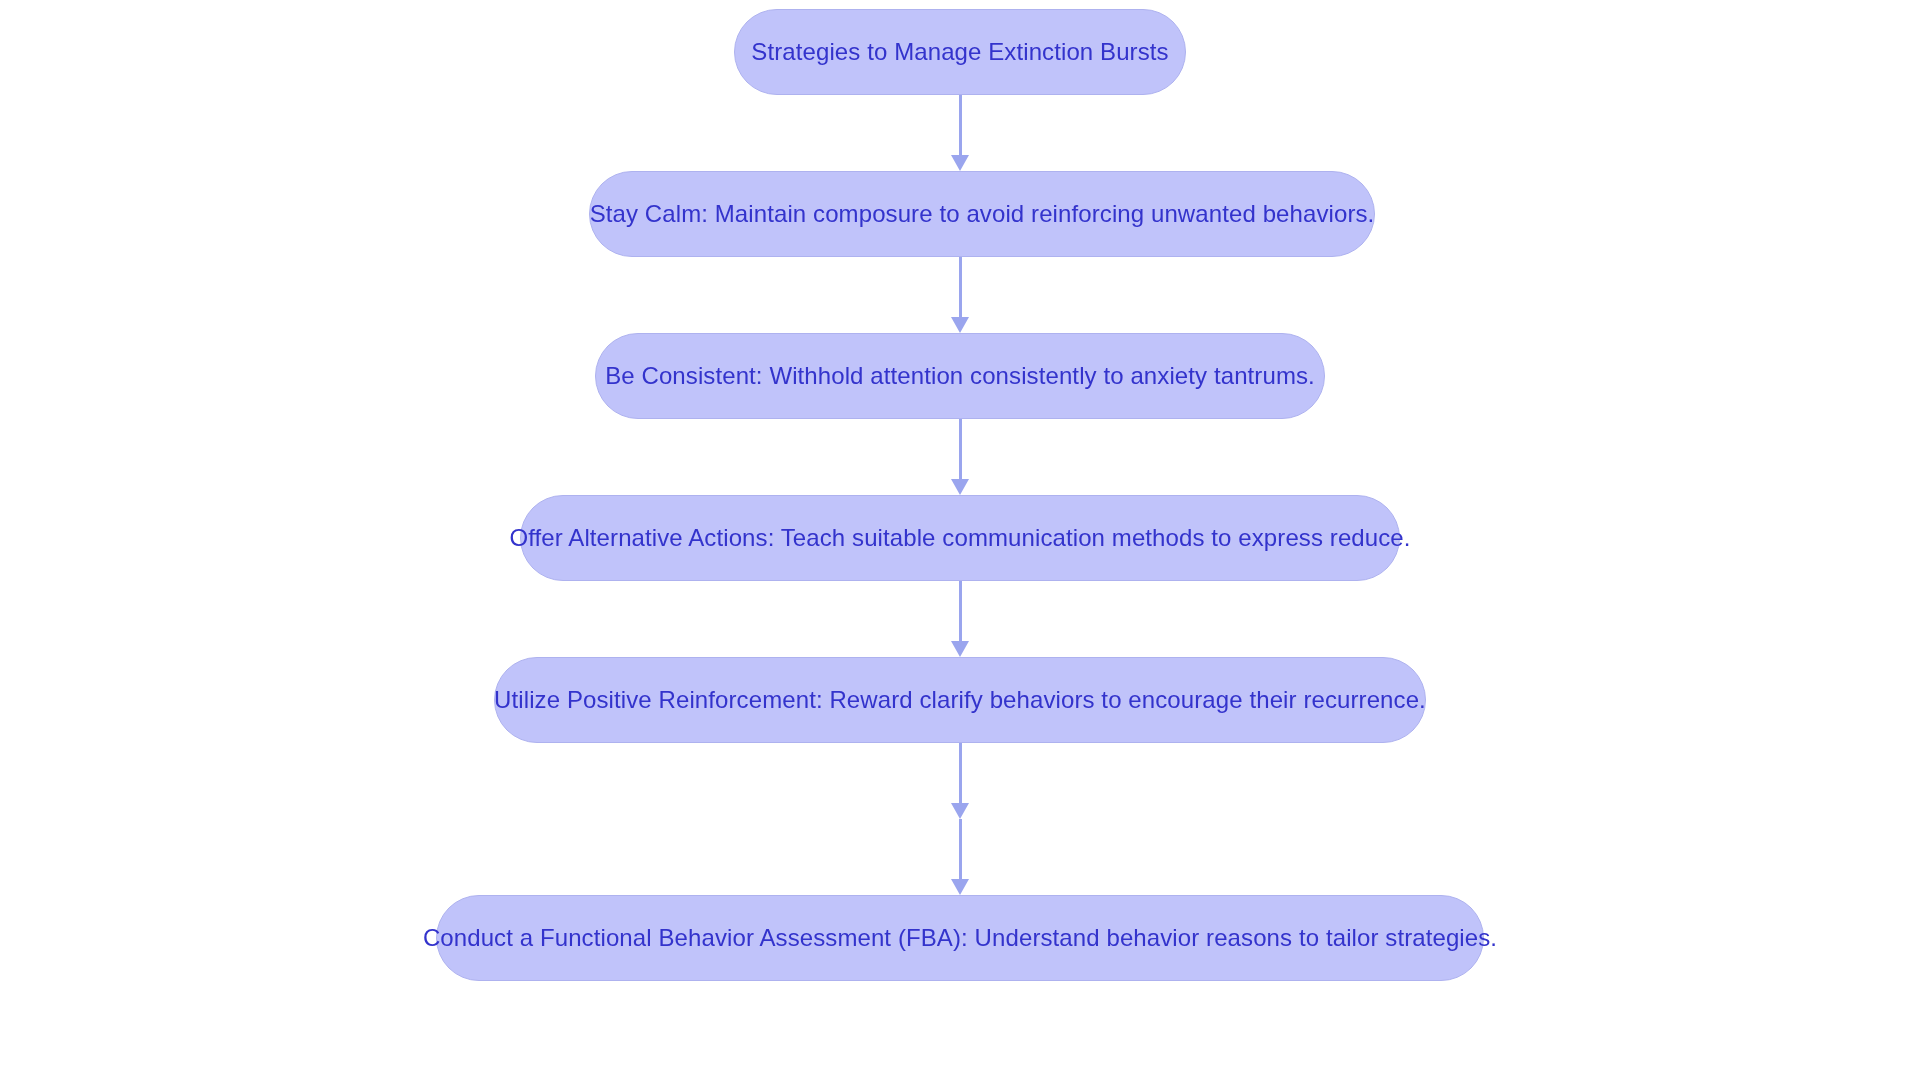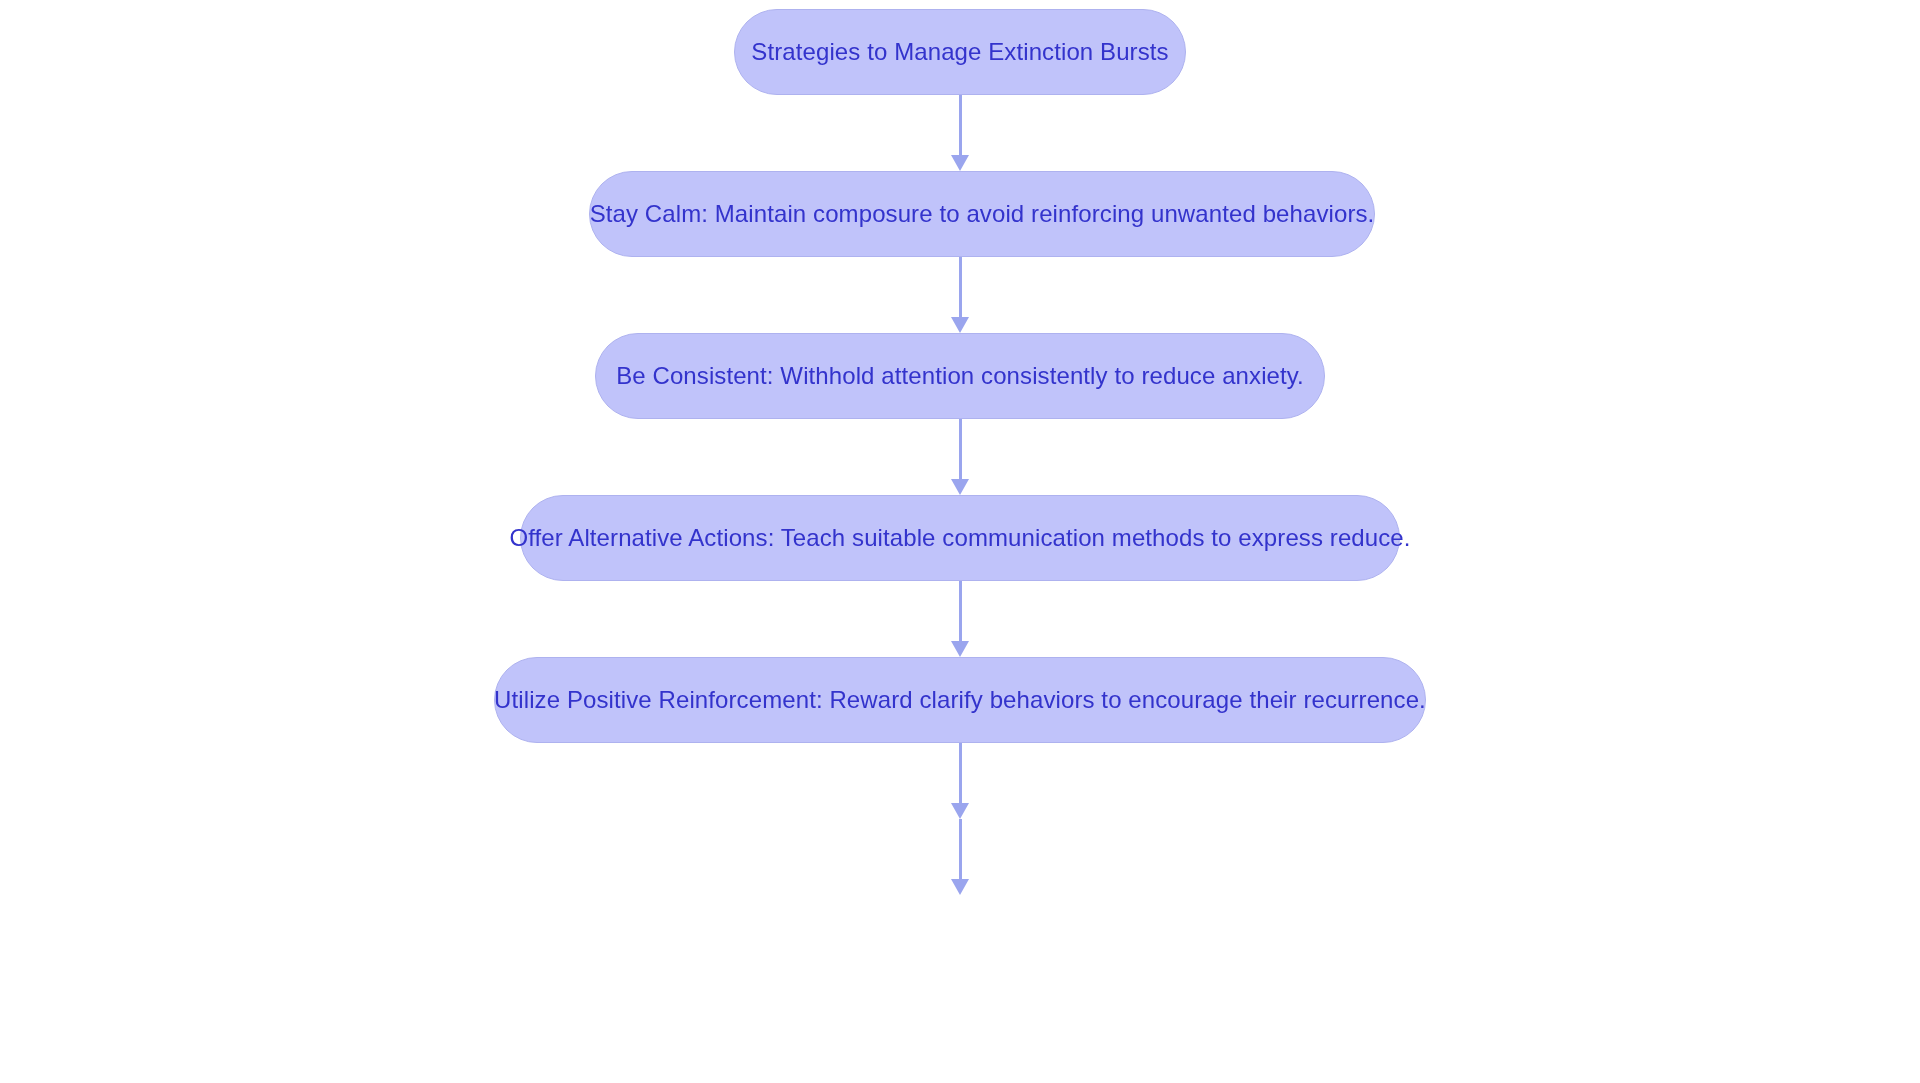--- a/index.html
+++ b/index.html
@@ -92,21 +92,21 @@
   <div class="node w2">
     <span>Stay Calm: Maintain composure to avoid reinforcing unwanted behaviors.</span>
   </div>
 
   <div class="connector">
     <div class="line"></div>
     <div class="head"></div>
   </div>
 
   <div class="node w3">
-    <span>Be Consistent: Withhold attention consistently to reduce anxiety.</span>
+    <span>Be Consistent: Withhold attention consistently to anxiety tantrums.</span>
   </div>
 
   <div class="connector">
     <div class="line"></div>
     <div class="head"></div>
   </div>
 
   <div class="node w4">
     <span>Offer Alternative Actions: Teach suitable communication methods to express reduce.</span>
   </div>
@@ -124,14 +124,17 @@
     <div class="line"></div>
     <div class="head"></div>
   </div>
 
 
   <div class="connector">
     <div class="line"></div>
     <div class="head"></div>
   </div>
 
+  <div class="node w7">
+    <span>Conduct a Functional Behavior Assessment (FBA): Understand behavior reasons to tailor strategies.</span>
+  </div>
 
 </div>
 
 </body></html>

